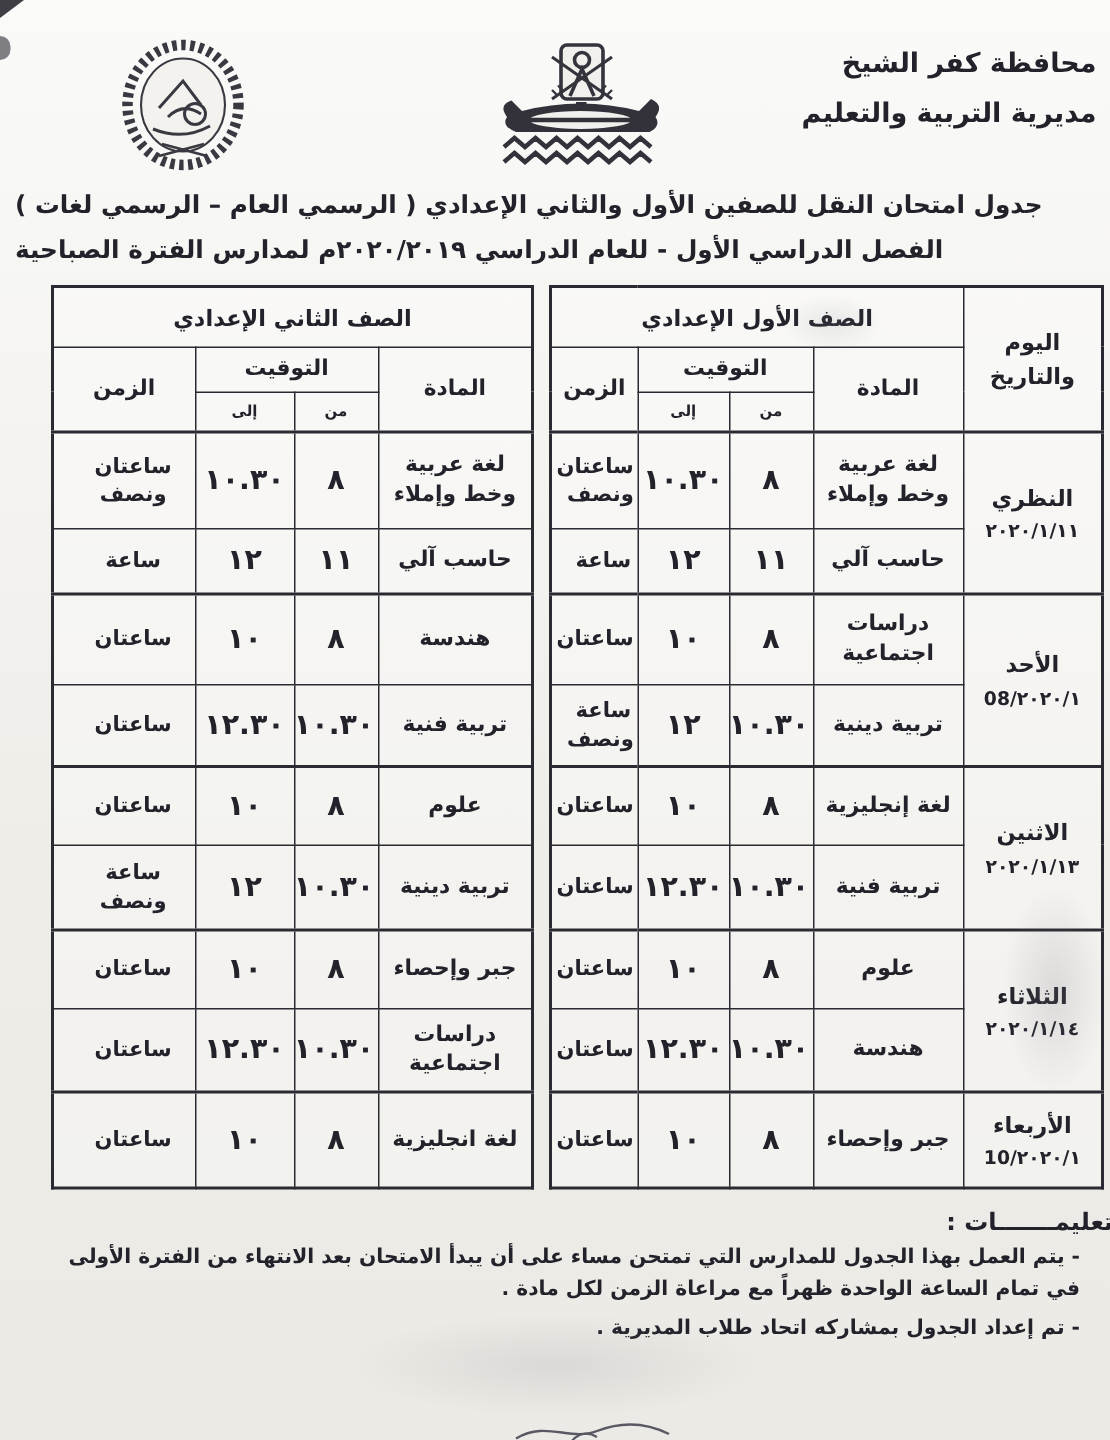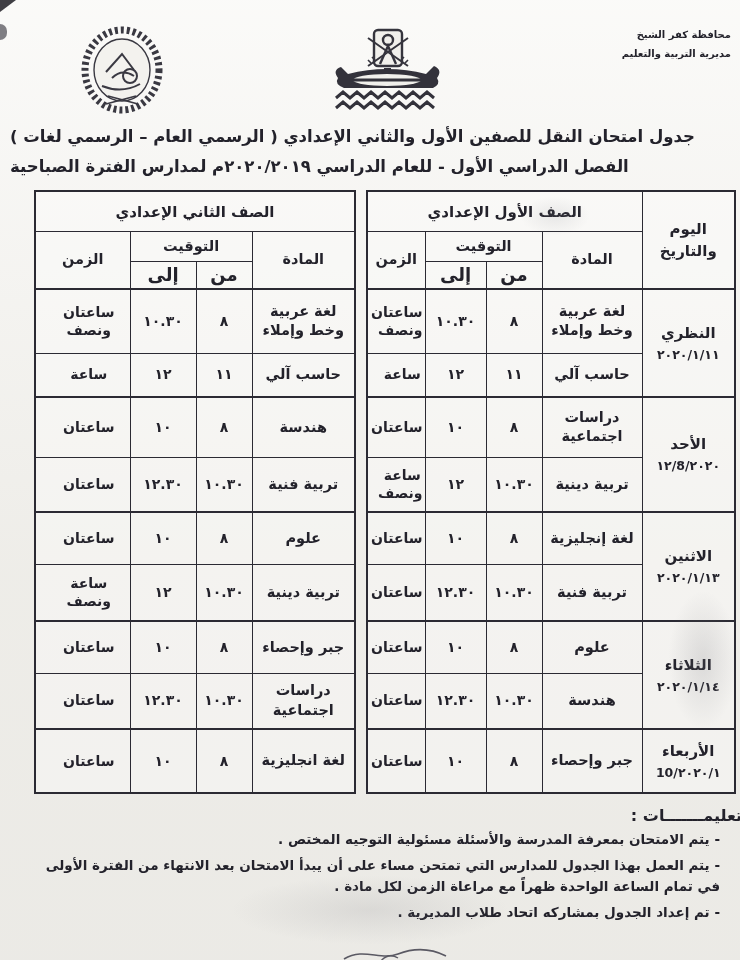--- a/index.html
+++ b/index.html
@@ -24,21 +24,21 @@
   .corner2{position:absolute;top:24px;left:0;width:7px;height:16px;background:#55545c;border-radius:0 8px 8px 0;opacity:.75;}
   .smudge{position:absolute;pointer-events:none;}
   .sm1{right:2px;top:590px;width:70px;height:140px;background:radial-gradient(ellipse at center,rgba(120,120,125,.20),transparent 70%);}
   .sm2{left:230px;top:875px;width:280px;height:70px;background:radial-gradient(ellipse at center,rgba(125,125,130,.16),transparent 70%);}
   .sm3{right:150px;top:196px;width:70px;height:40px;background:radial-gradient(ellipse at center,rgba(130,130,135,.14),transparent 70%);}
 
   
   .hdr{position:relative;height:118px;}
   .org{
     position:absolute;top:26px;right:9px;
-    text-align:right;font-weight:bold;font-size:10px;line-height:1.85;
+    text-align:right;font-weight:bold;font-size:18px;line-height:1.85;
     letter-spacing:0;
   }
   .boat-logo{position:absolute;top:24px;right:288px;}
   .wreath-logo{position:absolute;top:26px;right:568px;}
 
   
   .title{
     text-align:left;font-weight:bold;font-size:16.5px;line-height:1.8;
     margin:4px 10px 0 10px;
   }
@@ -57,24 +57,24 @@
     font-weight:bold;font-size:14.5px;padding:1px 2px;
     line-height:1.35;
   }
   tr.grp > td, tr.grp > th{border-top-width:2.6px;}
   .hh1{height:40px;} .hh2{height:30px;} .hh3{height:27px;}
   .rh1{height:64px;} .rh2{height:44px;} .rh3{height:60px;} .rh4{height:55px;}
   .rh5{height:52px;} .rh6{height:57px;} .rh7{height:52px;} .rh8{height:56px;}
   .rh9{height:64px;}
   th.gradeh{font-size:15px;}
   th.dayh{font-size:15px;line-height:1.5;}
-  th.small{font-size:18px;}
+  th.small{font-size:10px;}
   td.day .dayname{display:block;font-size:15px;margin-bottom:4px;}
   td.day .daydate{display:block;font-size:12.5px;}
-  td.tm{font-size:14px;text-align:center;}
+  td.tm{font-size:19px;text-align:center;}
   td.dur{font-size:14px;padding-left:14px;}
 
   
   .notes{margin:12px 12px 0 26px;font-weight:bold;}
   .notes-head{
     font-size:16px;text-align:right;margin-right:-14px;margin-bottom:4px;
   }
   .note{font-size:13.5px;line-height:1.5;margin-bottom:6px;text-align:right;padding-right:8px;}
   .sig{position:absolute;bottom:-3px;right:290px;}
   svg{display:block;}
@@ -172,21 +172,21 @@
     <tr class="rh2">
       <td class="sub">حاسب آلي</td>
       <td class="tm">١١</td>
       <td class="tm">١٢</td>
       <td class="dur">ساعة</td>
     </tr>
 
     <tr class="rh3 grp">
       <td class="day" rowspan="2">
         <span class="dayname">الأحد</span>
-        <span class="daydate">٢٠٢٠/8/١٢</span>
+        <span class="daydate">٢٠٢٠/١/08</span>
       </td>
       <td class="sub">دراسات اجتماعية</td>
       <td class="tm">٨</td>
       <td class="tm">١٠</td>
       <td class="dur">ساعتان</td>
     </tr>
     <tr class="rh4">
       <td class="sub">تربية دينية</td>
       <td class="tm">١٠.٣٠</td>
       <td class="tm">١٢</td>
@@ -318,21 +318,20 @@
       <td class="tm">٨</td>
       <td class="tm">١٠</td>
       <td class="dur">ساعتان</td>
     </tr>
   </tbody>
     </table>
 </div>
 
 <div class="notes">
   <div class="notes-head">تعليمـــــــات :</div>
-  <div class="note">- يتم الامتحان بمعرفة المدرسة والأسئلة مسئولية التوجيه المختص .</div>
   <div class="note">- يتم العمل بهذا الجدول للمدارس التي تمتحن مساء على أن يبدأ الامتحان بعد الانتهاء من الفترة الأولى في تمام الساعة الواحدة ظهراً مع مراعاة الزمن لكل مادة .</div>
   <div class="note">- تم إعداد الجدول بمشاركه اتحاد طلاب المديرية .</div>
 </div>
 
 <span class="sig">
   <svg width="110" height="18" viewBox="0 0 110 18">
     <path d="M4 14 C 24 2, 40 16, 58 9 S 92 4, 106 11" fill="none" stroke="#5a5963" stroke-width="1.6"></path>
     <path d="M40 17 q 8 -10 18 -4" fill="none" stroke="#5a5963" stroke-width="1.4"></path>
   </svg>
 </span>

